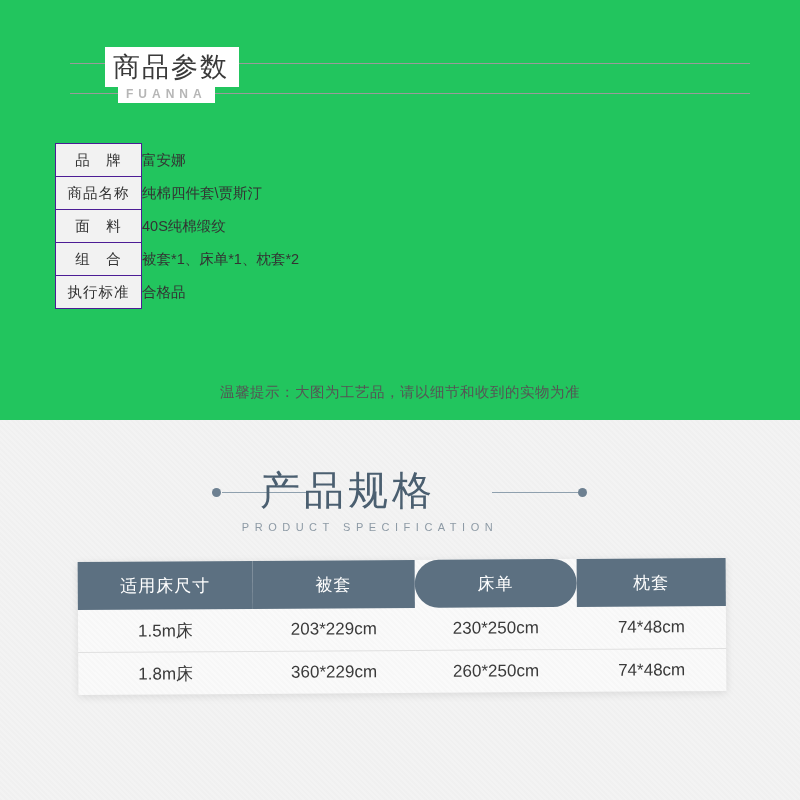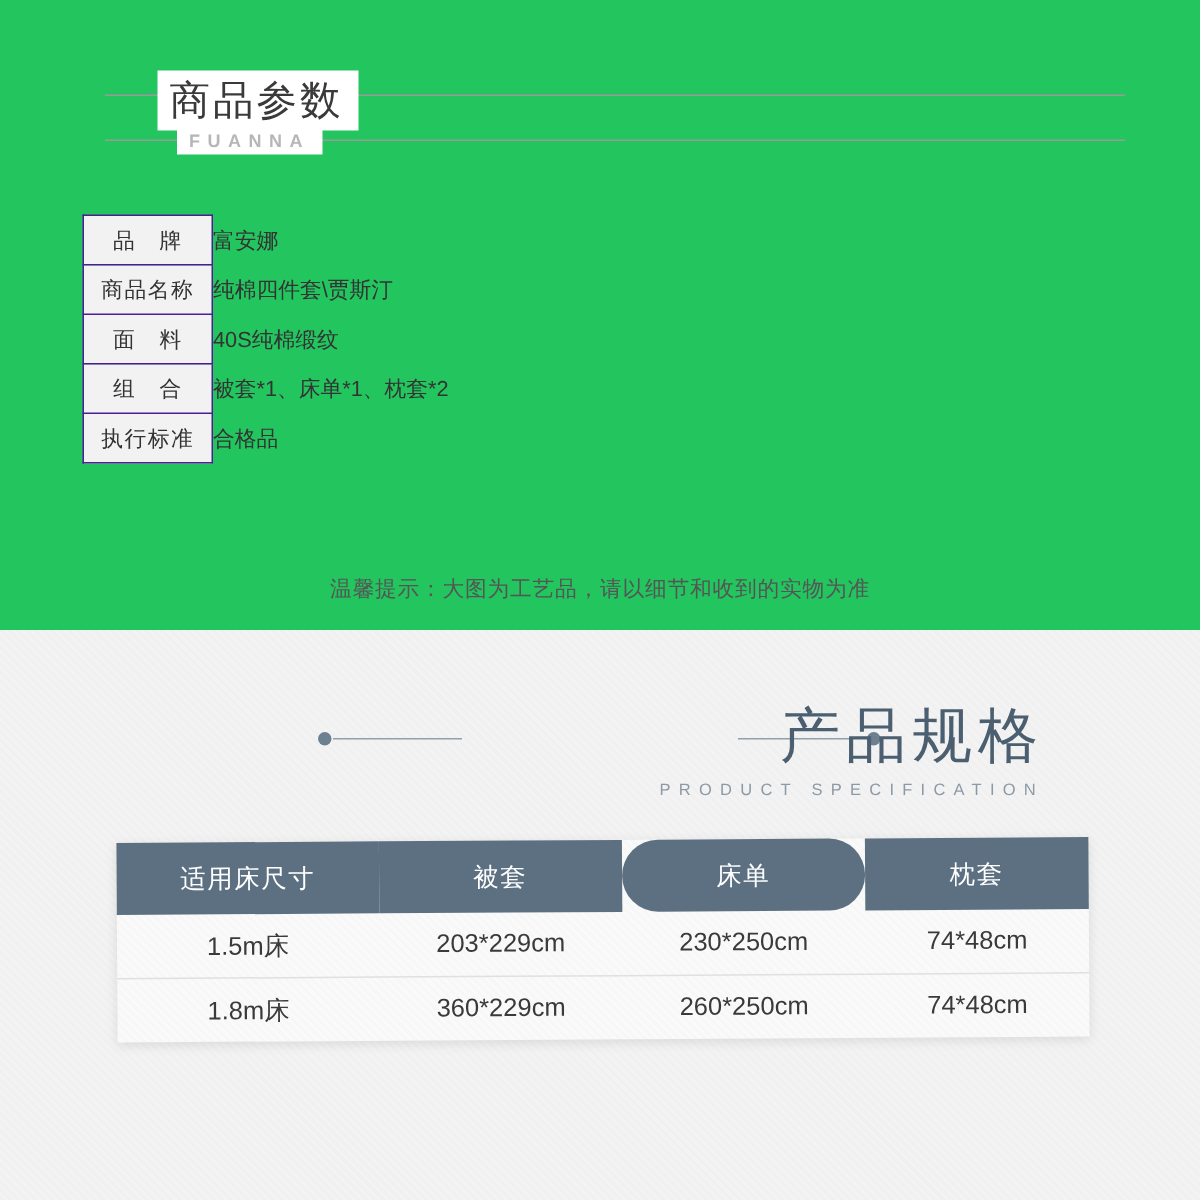--- a/index.html
+++ b/index.html
@@ -132,21 +132,21 @@
     height: 380px;
     background:
       repeating-linear-gradient(45deg, rgba(0,0,0,0.012) 0 2px, rgba(255,255,255,0.012) 2px 4px),
       #f3f3f3;
   }
   .spec-heading {
     position: absolute;
     left: 0;
     top: 45px;
     width: 696px;
-    text-align: right;
+    text-align: center;
   }
   .spec-title {
     font-size: 40px;
     color: #4b5f70;
     letter-spacing: 4px;
     font-family: "Liberation Serif", "DejaVu Serif", serif;
     line-height: 52px;
   }
   .spec-sub {
     font-size: 11px;

